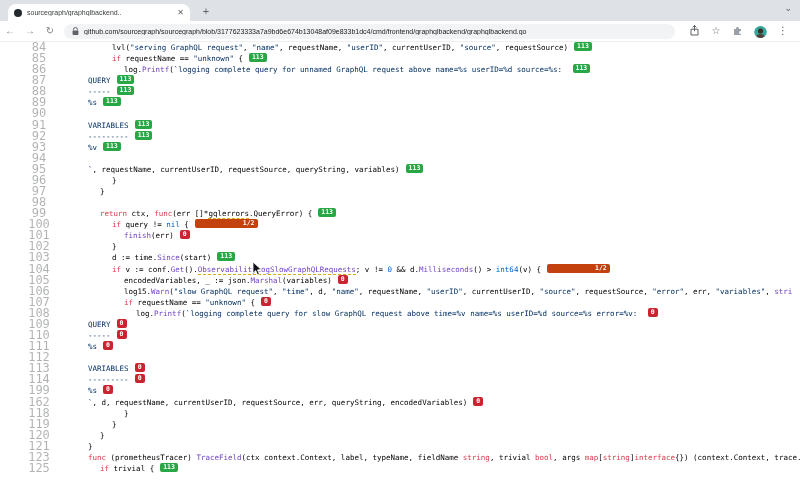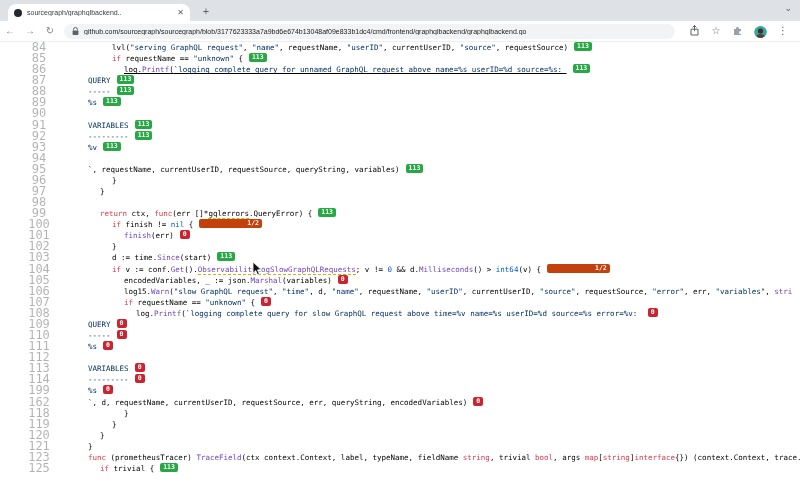--- a/index.html
+++ b/index.html
@@ -90,35 +90,35 @@
           <path d="M0.5 9.5 a6.5 6.5 0 0 0 2 2.5 L2 9 Z" fill="#c46a7b"></path>
         </svg>
       </span>
       <span class="ric dots">⋮</span>
     </div>
   </div>
 
   <div class="codearea" id="codearea">
       <div class="row"><span class="ln">84</span><span class="src" style="padding-left: 28px;"><span>lvl(</span><span class="s">"serving GraphQL request"</span><span>, </span><span class="s">"name"</span><span>, requestName, </span><span class="s">"userID"</span><span>, currentUserID, </span><span class="s">"source"</span><span>, requestSource)</span></span><span class="badge bg">113</span></div>
       <div class="row"><span class="ln">85</span><span class="src" style="padding-left: 28px;"><span class="k">if</span><span> requestName == </span><span class="s">"unknown"</span><span> {</span></span><span class="badge bg">113</span></div>
-      <div class="row"><span class="ln">86</span><span class="src" style="padding-left: 40px; text-decoration: underline;"><span>log.</span><span class="f">Printf</span><span>(</span><span class="s">`logging complete query for unnamed GraphQL request above name=%s userID=%d source=%s: </span></span><span class="badge bg">113</span></div>
+      <div class="row"><span class="ln">86</span><span class="src" style="padding-left: 40px;"><span>log.</span><span class="f">Printf</span><span>(</span><span class="s">`logging complete query for unnamed GraphQL request above name=%s userID=%d source=%s: </span></span><span class="badge bg">113</span></div>
       <div class="row"><span class="ln">87</span><span class="src" style="padding-left: 4px;"><span class="s">QUERY</span></span><span class="badge bg">113</span></div>
       <div class="row"><span class="ln">88</span><span class="src" style="padding-left: 4px;"><span class="s">-----</span></span><span class="badge bg">113</span></div>
       <div class="row"><span class="ln">89</span><span class="src" style="padding-left: 4px;"><span class="s">%s</span></span><span class="badge bg">113</span></div>
       <div class="row"><span class="ln">90</span><span class="src" style="padding-left: 4px;"></span></div>
       <div class="row"><span class="ln">91</span><span class="src" style="padding-left: 4px;"><span class="s">VARIABLES</span></span><span class="badge bg">113</span></div>
       <div class="row"><span class="ln">92</span><span class="src" style="padding-left: 4px;"><span class="s">---------</span></span><span class="badge bg">113</span></div>
       <div class="row"><span class="ln">93</span><span class="src" style="padding-left: 4px;"><span class="s">%v</span></span><span class="badge bg">113</span></div>
       <div class="row"><span class="ln">94</span><span class="src" style="padding-left: 4px;"></span></div>
       <div class="row"><span class="ln">95</span><span class="src" style="padding-left: 4px;"><span class="s">`</span><span>, requestName, currentUserID, requestSource, queryString, variables)</span></span><span class="badge bg">113</span></div>
       <div class="row"><span class="ln">96</span><span class="src" style="padding-left: 28px;"><span>}</span></span></div>
       <div class="row"><span class="ln">97</span><span class="src" style="padding-left: 16px;"><span>}</span></span></div>
       <div class="row"><span class="ln">98</span><span class="src" style="padding-left: 4px;"></span></div>
       <div class="row"><span class="ln">99</span><span class="src" style="padding-left: 16px;"><span class="k">return</span><span> ctx, </span><span class="k">func</span><span>(err []*</span><span class="u">gqlerrors</span><span>.QueryError) {</span></span><span class="badge bg">113</span></div>
-      <div class="row"><span class="ln">100</span><span class="src" style="padding-left: 28px;"><span class="k">if</span><span> finish != </span><span class="n">nil</span><span> {</span></span><span class="badge by">1/2</span></div>
+      <div class="row"><span class="ln">100</span><span class="src" style="padding-left: 28px;"><span class="k">if</span><span> query != </span><span class="n">nil</span><span> {</span></span><span class="badge by">1/2</span></div>
       <div class="row"><span class="ln">101</span><span class="src" style="padding-left: 40px;"><span class="f">finish</span><span>(err)</span></span><span class="badge br">0</span></div>
       <div class="row"><span class="ln">102</span><span class="src" style="padding-left: 28px;"><span>}</span></span></div>
       <div class="row"><span class="ln">103</span><span class="src" style="padding-left: 28px;"><span>d := time.</span><span class="f">Since</span><span>(start)</span></span><span class="badge bg">113</span></div>
       <div class="row"><span class="ln">104</span><span class="src" style="padding-left: 28px;"><span class="k">if</span><span> v := conf.</span><span class="f">Get</span><span>().</span><span class="f u">ObservabilityLogSlowGraphQLRequests</span><span>; v != </span><span class="n">0</span><span> &amp;&amp; d.</span><span class="f">Milliseconds</span><span>() &gt; </span><span class="n">int64</span><span>(v) {</span></span><span class="badge by">1/2</span></div>
       <div class="row"><span class="ln">105</span><span class="src" style="padding-left: 40px;"><span>encodedVariables, _ := json.</span><span class="f">Marshal</span><span>(variables)</span></span><span class="badge br">0</span></div>
       <div class="row"><span class="ln">106</span><span class="src" style="padding-left: 40px;"><span>log15.</span><span class="f">Warn</span><span>(</span><span class="s">"slow GraphQL request"</span><span>, </span><span class="s">"time"</span><span>, d, </span><span class="s">"name"</span><span>, requestName, </span><span class="s">"userID"</span><span>, currentUserID, </span><span class="s">"source"</span><span>, requestSource, </span><span class="s">"error"</span><span>, err, </span><span class="s">"variables"</span><span>, </span><span class="f">stri</span></span></div>
       <div class="row"><span class="ln">107</span><span class="src" style="padding-left: 40px;"><span class="k">if</span><span> requestName == </span><span class="s">"unknown"</span><span> {</span></span><span class="badge br">0</span></div>
       <div class="row"><span class="ln">108</span><span class="src" style="padding-left: 52px;"><span>log.</span><span class="f">Printf</span><span>(</span><span class="s">`logging complete query for slow GraphQL request above time=%v name=%s userID=%d source=%s error=%v: </span></span><span class="badge br">0</span></div>
       <div class="row"><span class="ln">109</span><span class="src" style="padding-left: 4px;"><span class="s">QUERY</span></span><span class="badge br">0</span></div>
       <div class="row"><span class="ln">110</span><span class="src" style="padding-left: 4px;"><span class="s">-----</span></span><span class="badge br">0</span></div>

